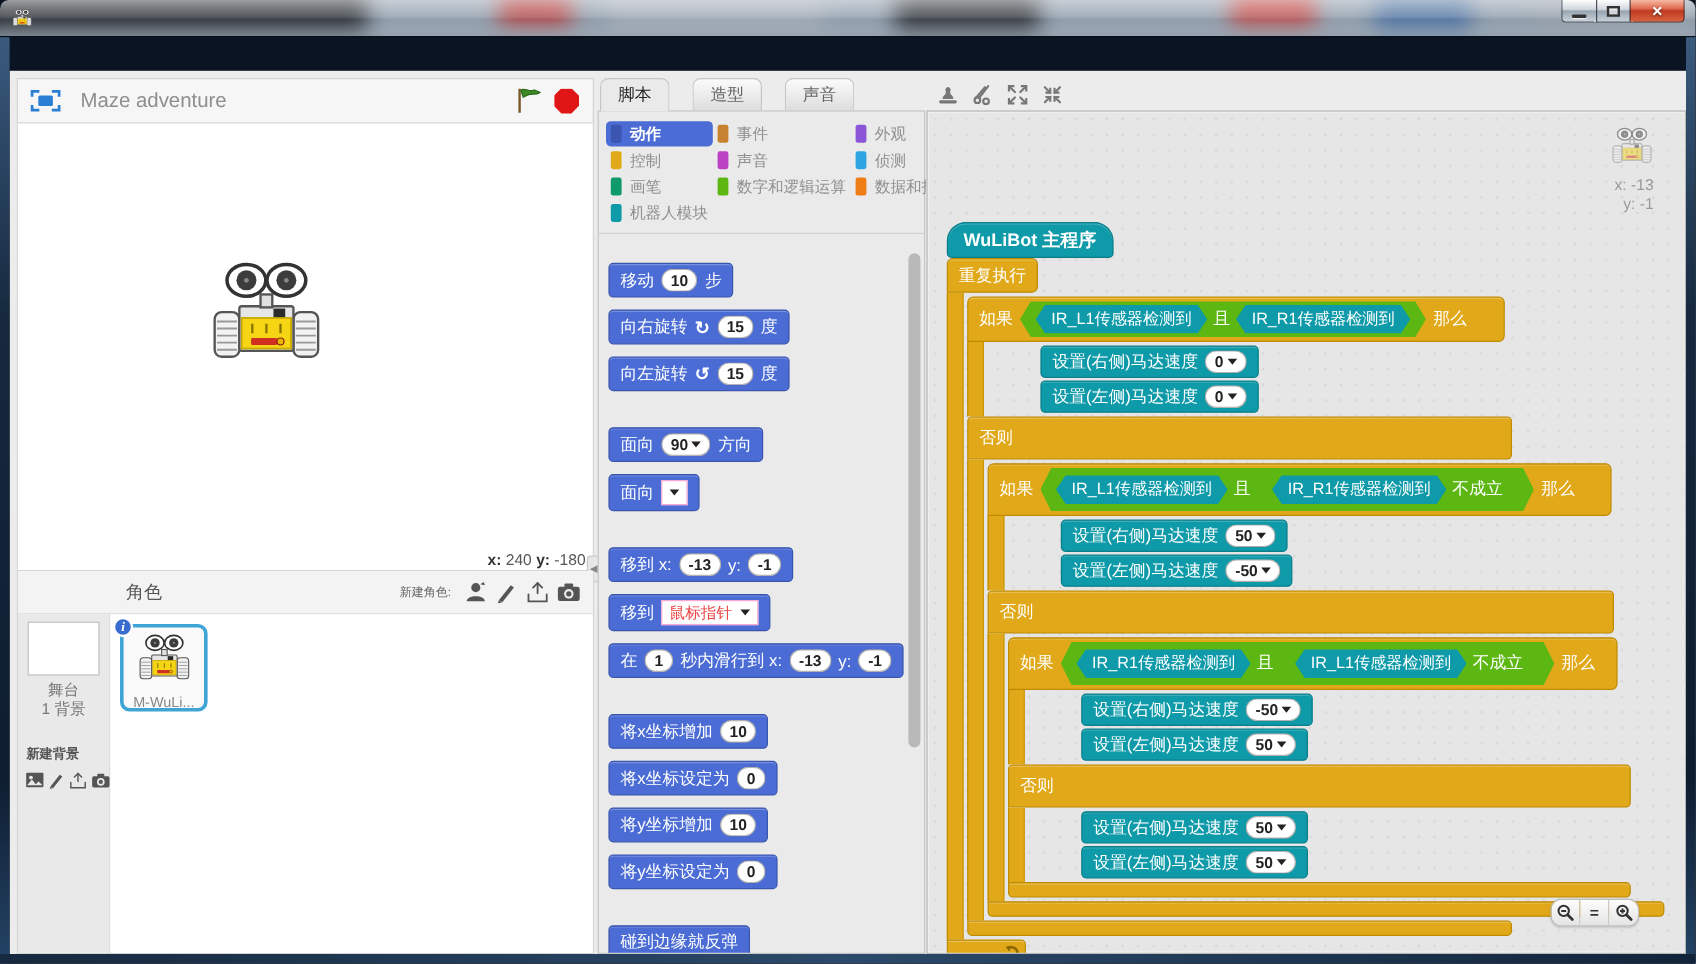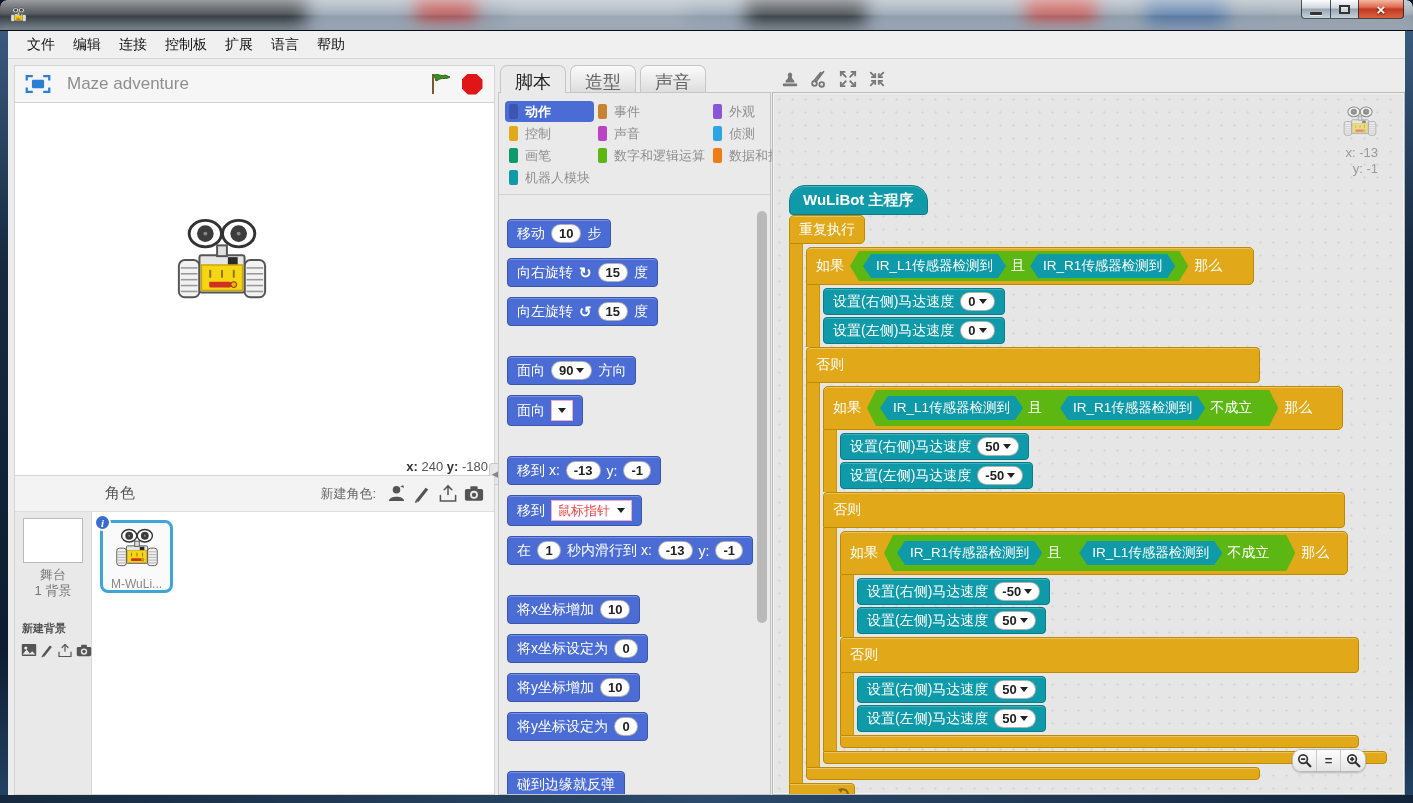--- a/index.html
+++ b/index.html
@@ -53,43 +53,43 @@
   .stage-coords { position:absolute; right:6px; bottom:1px; font-size:13px; color:#555; }
   .stage-coords b { color:#333; }
   .collapse-tab { position:absolute; right:-7px; bottom:-10px; width:12px; height:22px; background:#e7e7e7;
                   border:1px solid #c9c9c9; border-radius:3px 0 0 3px; font-size:9px; color:#888;
                   display:flex; align-items:center; justify-content:center; }
 
   
   .sprite-panel { position:absolute; left:0; right:0; top:411px; bottom:0; border:1px solid #d4d4d4; border-top:none; background:#fff; display:flex; flex-direction:column; }
   .sp-hd { height:36px; background:#f3f3f3; border-bottom:1px solid #ddd; display:flex; align-items:center; padding:0 8px 0 90px; }
   .sp-title { font-size:15px; color:#555; flex:1; }
-  .sp-new { font-size:13px; color:#666; margin-right:6px; }
+  .sp-new { font-size:10px; color:#666; margin-right:6px; }
   .sp-ic { width:24px; height:22px; display:flex; align-items:center; justify-content:center; margin-left:2px; }
   .sp-body { flex:1; display:flex; }
   .stage-col { width:77px; background:#e9e9e9; border-right:1px solid #d9d9d9; padding-top:6px; text-align:center; }
   .stage-thumb { width:60px; height:45px; background:#fff; border:1px solid #bbb; margin:0 auto; }
   .stage-col-label { font-size:13px; color:#777; margin-top:4px; line-height:16px; }
   .newbk { font-size:11px; font-weight:bold; color:#555; margin-top:22px; text-align:left; padding-left:7px; }
   .newbk-icons { display:flex; gap:3px; padding-left:6px; margin-top:3px; }
   .newbk-icons .sp-ic { width:17px; margin-left:0; }
   .sprite-list { flex:1; background:#fff; padding:8px; }
   .sprite-card { position:relative; width:73px; height:73px; background:#fafafa; border:3px solid #3fa4d6;
                  border-radius:8px; text-align:center; }
   .sprite-card svg.sthumb { width:46px; height:46px; margin-top:4px; }
   .sprite-name { font-size:12px; color:#888; margin-top:0; }
   .info-badge { position:absolute; left:-9px; top:-9px; width:17px; height:17px; border-radius:50%;
                 background:#3a6cd0; border:2px solid #fff; color:#fff; font-size:11px; font-style:italic;
                 font-weight:bold; font-family:"Liberation Serif",serif; display:flex; align-items:center; justify-content:center; }
 
   
   .palette { position:absolute; left:490px; top:6px; width:273px; bottom:0; }
   .tabs { display:flex; height:28px; padding-left:2px; }
-  .tab { padding:4px 14px 0; font-size:18px; border:1px solid #c6c6c6; border-bottom:none;
-         border-radius:7px 7px 0 0; margin-right:4px; background:linear-gradient(180deg,#fbfbfb,#dcdcdc); color:#666; }
+  .tab { padding:4px 14px 0; font-size:14px; border:1px solid #c6c6c6; border-bottom:none;
+         border-radius:7px 7px 0 0; margin-right:19px; background:linear-gradient(180deg,#fbfbfb,#dcdcdc); color:#666; }
   .tab.active { background:#eaeaea; color:#222; position:relative; z-index:2; }
   .pal-body { position:absolute; left:0; right:0; top:27px; bottom:0; background:#eaeaea; border:1px solid #c6c6c6; }
   .cats { padding:8px 6px 6px; display:grid; grid-template-columns:1fr 1fr 1fr; row-gap:1px; border-bottom:1px solid #d2d2d2; }
   .cat { display:flex; align-items:center; height:21px; border-radius:4px; padding:0 4px; }
   .cat .sw { width:9px; height:15px; border-radius:2px; margin-right:7px; }
   .cat .lb { font-size:13px; color:#8f8f8f; white-space:nowrap; }
   .cat.selected { background:#4a6cd4; }
   .cat.selected .lb { color:#fff; font-weight:bold; }
   .cat.selected .sw { background:#3b55b0 !important; }
   .blocks { position:absolute; left:0; right:0; top:116px; bottom:0; padding:10px 0 0 8px; overflow:hidden; }
@@ -134,21 +134,21 @@
   .cblk { display:flex; flex-direction:column; align-items:flex-start; }
   .gold-bg { background:#e1a91a; border:1px solid #bd8a00; box-shadow:inset 0 1px 0 rgba(255,255,255,.3); color:#fff; }
   .chead { display:flex; align-items:center; gap:6px; font-size:14px; padding:3px 9px; border-radius:5px 5px 5px 0; min-height:29px; }
   .crow { display:flex; align-items:stretch; }
   .arm { width:14px; background:#e1a91a; border-left:1px solid #bd8a00; border-right:1px solid #c9960a; }
   .cbody { display:flex; flex-direction:column; align-items:flex-start; gap:2px; padding:3px 0 3px 3px; }
   .cbar { font-size:14px; border-radius:4px 4px 4px 0; padding:8px 9px; min-height:21px; display:flex; align-items:center; }
   .cclose { min-height:13px; border-radius:0 4px 4px 4px; padding:0; }
   .cfoot { width:66px; height:16px; border-radius:0 4px 4px 4px; position:relative; }
   .cfoot svg { position:absolute; right:3px; top:1px; }
-  .cmd { display:inline-flex; align-items:center; gap:6px; color:#fff; font-size:14px; padding:3px 9px; border-radius:4px; white-space:nowrap; }
+  .cmd { display:inline-flex; align-items:center; gap:6px; color:#fff; font-size:14px; padding:3px 9px; border-radius:4px; white-space:nowrap;margin-left:44px; }
   .hexg { display:inline-flex; align-items:center; gap:5px; background:#5cb712; color:#fff; font-size:14px;
           padding:3px 13px; clip-path:polygon(9px 0,calc(100% - 9px) 0,100% 50%,calc(100% - 9px) 100%,9px 100%,0 50%); }
   .hext { display:inline-flex; align-items:center; background:#0e9aa8; color:#fff; font-size:13.5px;
           padding:3px 13px; clip-path:polygon(8px 0,calc(100% - 8px) 0,100% 50%,calc(100% - 8px) 100%,8px 100%,0 50%); white-space:nowrap; }
   .kw { white-space:nowrap; }
   .if1 > .chead { min-width:448px; } .if1 > .cbar { min-width:454px; } .if1 > .cclose { min-width:454px; }
   .if2 > .chead { min-width:520px; } .if2 > .cbar { min-width:522px; } .if2 > .cclose { min-width:564px; }
   .if3 > .chead { min-width:508px; } .if3 > .cbar { min-width:519px; } .if3 > .cclose { min-width:519px; }
   svg .st { stroke:#777; fill:none; stroke-width:2; stroke-linecap:round; }
   svg .fg { fill:#777; }
@@ -216,29 +216,20 @@
       <div class="wbtn min">
           <i></i>
         </div>
       <div class="wbtn max">
           <i></i>
         </div>
       <div class="wbtn close">×</div>
     </div>
   </div>
 
-  <div class="menubar">
-    <span class="menu-item">文件</span>
-    <span class="menu-item">编辑</span>
-    <span class="menu-item">连接</span>
-    <span class="menu-item">控制板</span>
-    <span class="menu-item">扩展</span>
-    <span class="menu-item">语言</span>
-    <span class="menu-item">帮助</span>
-  </div>
 
   <div class="content">
 
     <div class="left-panel">
       <div class="stage-hd">
         <svg class="fs-ico" viewBox="0 0 30 22">
           <g stroke="#2a7fd4" stroke-width="2.6" fill="none">
             <path d="M2 7 V2 H9"></path>
               <path d="M21 2 H28 V7"></path>
               <path d="M28 15 V20 H21"></path>

